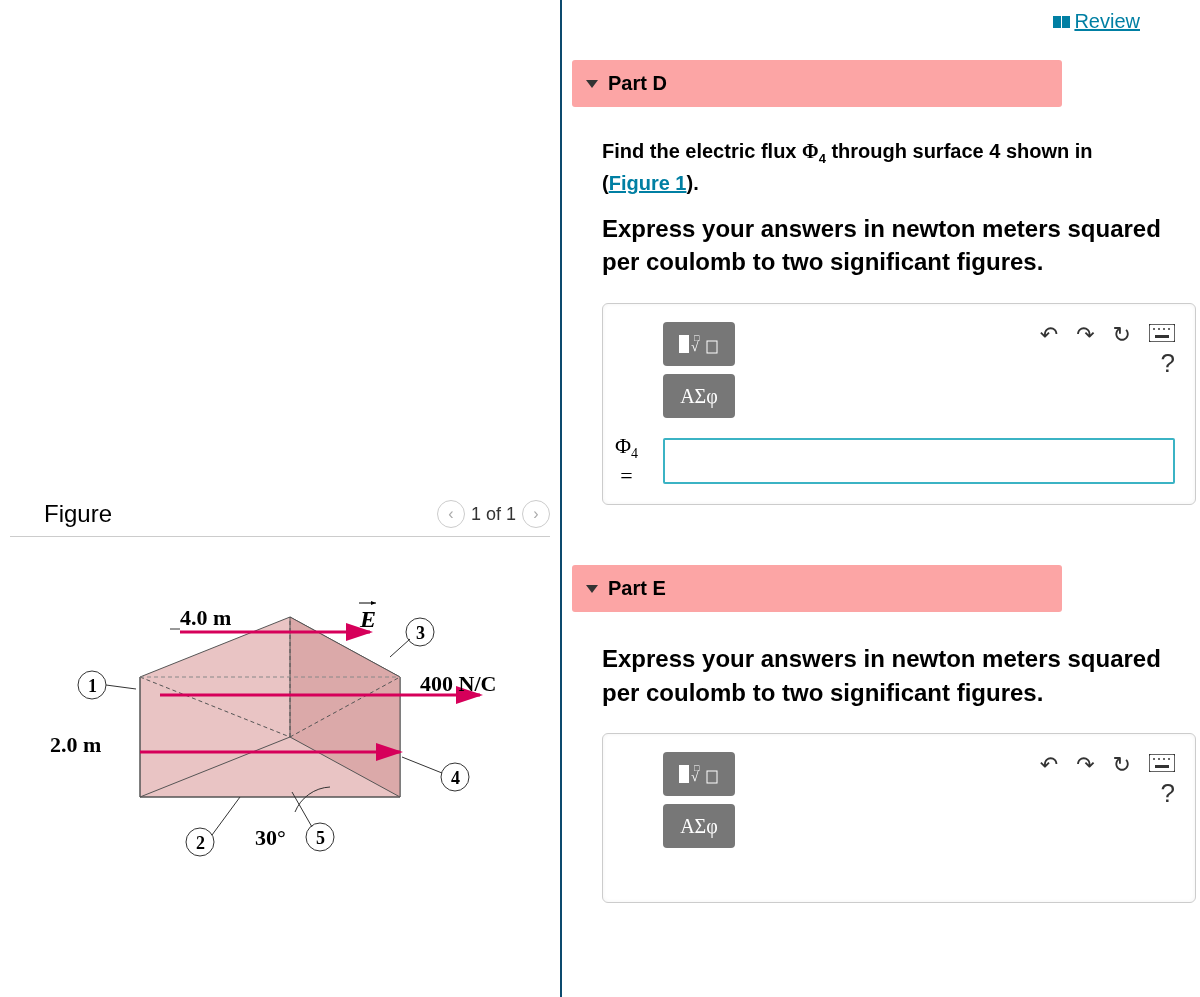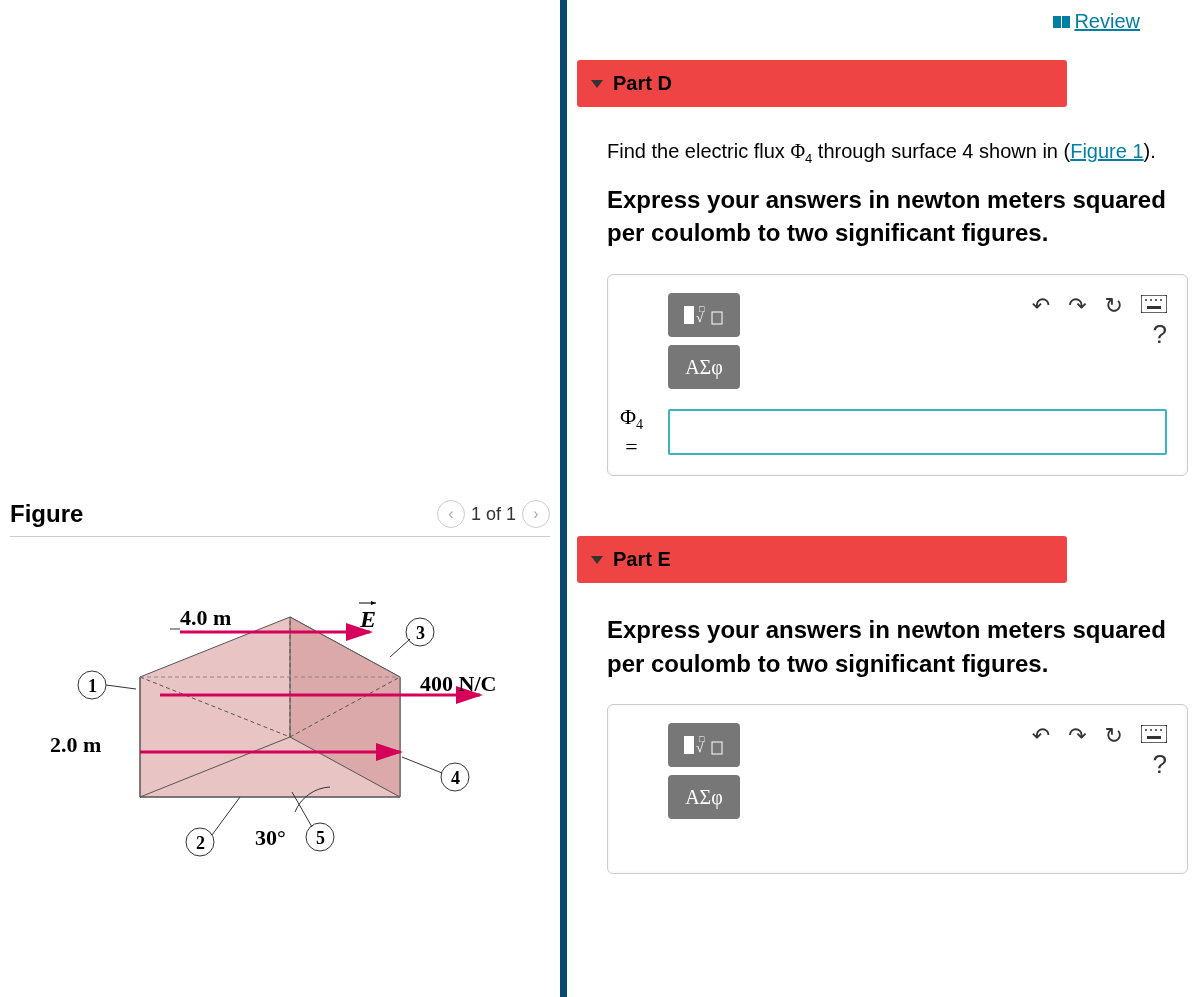--- a/index.html
+++ b/index.html
@@ -1,37 +1,37 @@
 <!DOCTYPE html>
 <html><head>
 <meta charset="utf-8">
 <style>
   * { box-sizing: border-box; margin: 0; padding: 0; }
   body { font-family: Arial, Helvetica, sans-serif; background: #fff; color: #000; }
   .container { display: flex; width: 1200px; height: 997px; }
   .left-pane { width: 560px; padding: 10px; position: relative; }
-  .right-pane { flex: 1; border-left: 7px solid #0c4a6e; padding: 0 12px 0 10px; position: relative; }
+  .right-pane { flex: 1; border-left: 2px solid #0c4a6e; padding: 0 4px 0 10px; position: relative; }
 
   .review-link { position: absolute; top: 10px; right: 60px; color: #007fa3; font-size: 20px; text-decoration: underline; display: flex; align-items: center; gap: 4px; }
   .review-icon { display: inline-flex; gap: 1px; }
   .review-icon span { width: 8px; height: 12px; background: #007fa3; display: inline-block; }
 
   .figure-header { display: flex; justify-content: space-between; align-items: center; border-bottom: 1px solid #ccc; padding-bottom: 8px; margin-top: 490px; }
-  .figure-title { font-size: 24px; font-weight: bold; }
+  .figure-title { font-size: 24px; font-weight: normal; margin-left: 34px; }
   .pager { display: flex; align-items: center; gap: 6px; font-size: 18px; color: #333; }
   .page-btn { width: 28px; height: 28px; border: 1px solid #ccc; border-radius: 50%; background: #fff; display: flex; align-items: center; justify-content: center; color: #aaa; font-size: 16px; }
 
   .figure-box { padding: 40px 20px; font-weight: bold; }
   .figure-svg { width: 480px; height: 320px; }
 
   .part { margin-bottom: 60px; }
-  .part-header { background: #ef4444; padding: 12px 14px; display: flex; align-items: center; gap: 10px; font-size: 20px; font-weight: bold; border-radius: 3px; width: 490px; margin-bottom: 30px; margin-top: 30px;}
+  .part-header { background: #fca5a5; padding: 12px 14px; display: flex; align-items: center; gap: 10px; font-size: 20px; font-weight: bold; border-radius: 3px; width: 490px; margin-bottom: 30px; margin-top: 30px;}
   .caret { width: 0; height: 0; border-left: 6px solid transparent; border-right: 6px solid transparent; border-top: 8px solid #333; }
 
-  .prompt { font-size: 20px; line-height: 1.45; margin: 16px 0 14px 30px; max-width: 560px; }
+  .prompt { font-size: 20px; line-height: 1.45; margin: 16px 0 14px 30px; max-width: 560px; font-weight: bold; }
   .prompt a { color: #007fa3; text-decoration: underline; }
   .sub { font-size: 13px; vertical-align: sub; }
   .instructions { font-size: 24px; font-weight: bold; margin: 0 0 24px 30px; max-width: 560px; line-height: 1.4; }
 
   .answer-box { border: 1px solid #ccc; border-radius: 6px; margin-left: 30px; padding: 18px 20px 20px 60px; position: relative; min-height: 200px; box-shadow: inset 0 0 4px rgba(0,0,0,0.05); }
   .toolbar { display: flex; justify-content: space-between; align-items: flex-start; margin-bottom: 10px; }
   .tool-left { display: flex; gap: 8px; flex-direction: column; }
   .tool-left-row { display: flex; gap: 8px; }
   .tool-btn { width: 72px; height: 44px; background: #777; border-radius: 4px; display: flex; align-items: center; justify-content: center; color: #fff; font-size: 18px; font-family: serif; }
   .tool-right { display: flex; gap: 18px; align-items: center; }

